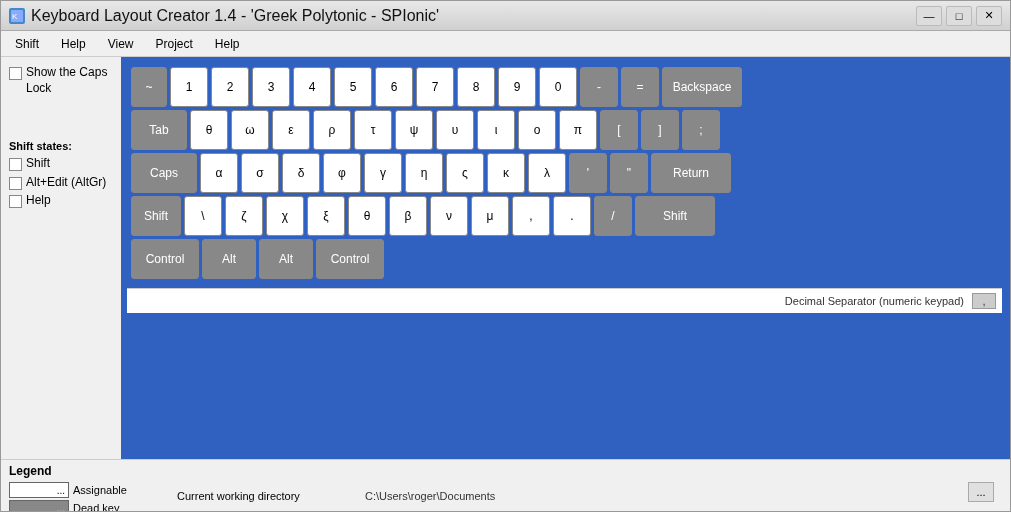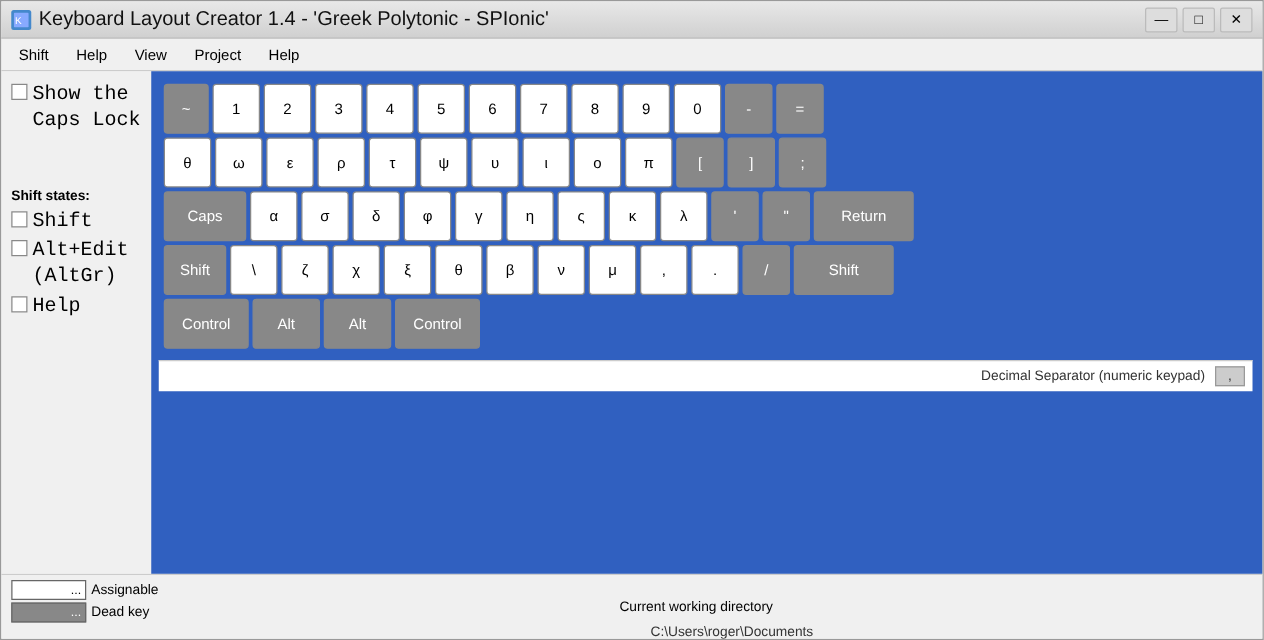--- a/index.html
+++ b/index.html
@@ -93,21 +93,21 @@
       margin-bottom: 10px;
     }
     .checkbox {
       margin-top: 2px;
       width: 13px;
       height: 13px;
       border: 1px solid #888;
       background: white;
       flex-shrink: 0;
     }
-    .sidebar-label { font-size: 16px; line-height: 1.3; font-family: Liberation Mono, monospace; }
+    .sidebar-label { font-size: 12px; line-height: 1.3; }
     .shift-states-label { font-weight: bold; font-size: 11px; margin-bottom: 4px; margin-top: 44px; }
     .shift-item {
       display: flex;
       align-items: flex-start;
       gap: 4px;
       margin-bottom: 3px;
     }
 
     
     .keyboard-area {
@@ -197,26 +197,25 @@
       font-size: 10px;
       text-align: right;
       justify-content: flex-end;
       padding-right: 3px;
     }
     .swatch-white { background: white; }
     .swatch-gray { background: #888; color: white; }
 
     .path-row {
       display: flex;
-      align-items: center;
+      align-items: flex-end;
       padding: 2px 8px;
       gap: 8px;
       font-size: 11px;
       height: 26px;
-      flex-direction: column;
     }
     .path-label { min-width: 180px; }
     .path-value { flex: 1; color: #333; }
     .browse-btn {
       width: 26px;
       height: 20px;
       background: #e0e0e0;
       border: 1px solid #aaa;
       display: flex; align-items: center; justify-content: center;
       cursor: pointer;
@@ -285,23 +284,25 @@
         <div class="key" style="min-width:38px;flex:0 0 38px">3</div>
         <div class="key" style="min-width:38px;flex:0 0 38px">4</div>
         <div class="key" style="min-width:38px;flex:0 0 38px">5</div>
         <div class="key" style="min-width:38px;flex:0 0 38px">6</div>
         <div class="key" style="min-width:38px;flex:0 0 38px">7</div>
         <div class="key" style="min-width:38px;flex:0 0 38px">8</div>
         <div class="key" style="min-width:38px;flex:0 0 38px">9</div>
         <div class="key" style="min-width:38px;flex:0 0 38px">0</div>
         <div class="key dark" style="min-width:38px;flex:0 0 38px">-</div>
         <div class="key dark" style="min-width:38px;flex:0 0 38px">=</div>
-      </div>
-
-      <div class="key-row">
+        <div class="key dark wide-backspace">Backspace</div>
+      </div>
+
+      <div class="key-row">
+        <div class="key dark wide-tab">Tab</div>
         <div class="key" style="min-width:38px;flex:0 0 38px">θ</div>
         <div class="key" style="min-width:38px;flex:0 0 38px">ω</div>
         <div class="key" style="min-width:38px;flex:0 0 38px">ε</div>
         <div class="key" style="min-width:38px;flex:0 0 38px">ρ</div>
         <div class="key" style="min-width:38px;flex:0 0 38px">τ</div>
         <div class="key" style="min-width:38px;flex:0 0 38px">ψ</div>
         <div class="key" style="min-width:38px;flex:0 0 38px">υ</div>
         <div class="key" style="min-width:38px;flex:0 0 38px">ι</div>
         <div class="key" style="min-width:38px;flex:0 0 38px">ο</div>
         <div class="key" style="min-width:38px;flex:0 0 38px">π</div>
@@ -356,20 +357,21 @@
       <span class="decimal-value">,</span>
     </div>
   </div>
 
 </div>
 
 <div class="bottom-section">
   <div style="display:flex; align-items:flex-start; padding: 4px 8px 2px 8px;">
 
     <div style="min-width:160px;">
+      <div class="legend-title">Legend</div>
       <div class="legend-items">
         <div class="legend-item">
           <div class="legend-swatch swatch-white">...</div>
           <span>Assignable</span>
         </div>
         <div class="legend-item">
           <div class="legend-swatch swatch-gray">...</div>
           <span>Dead key</span>
         </div>
 

